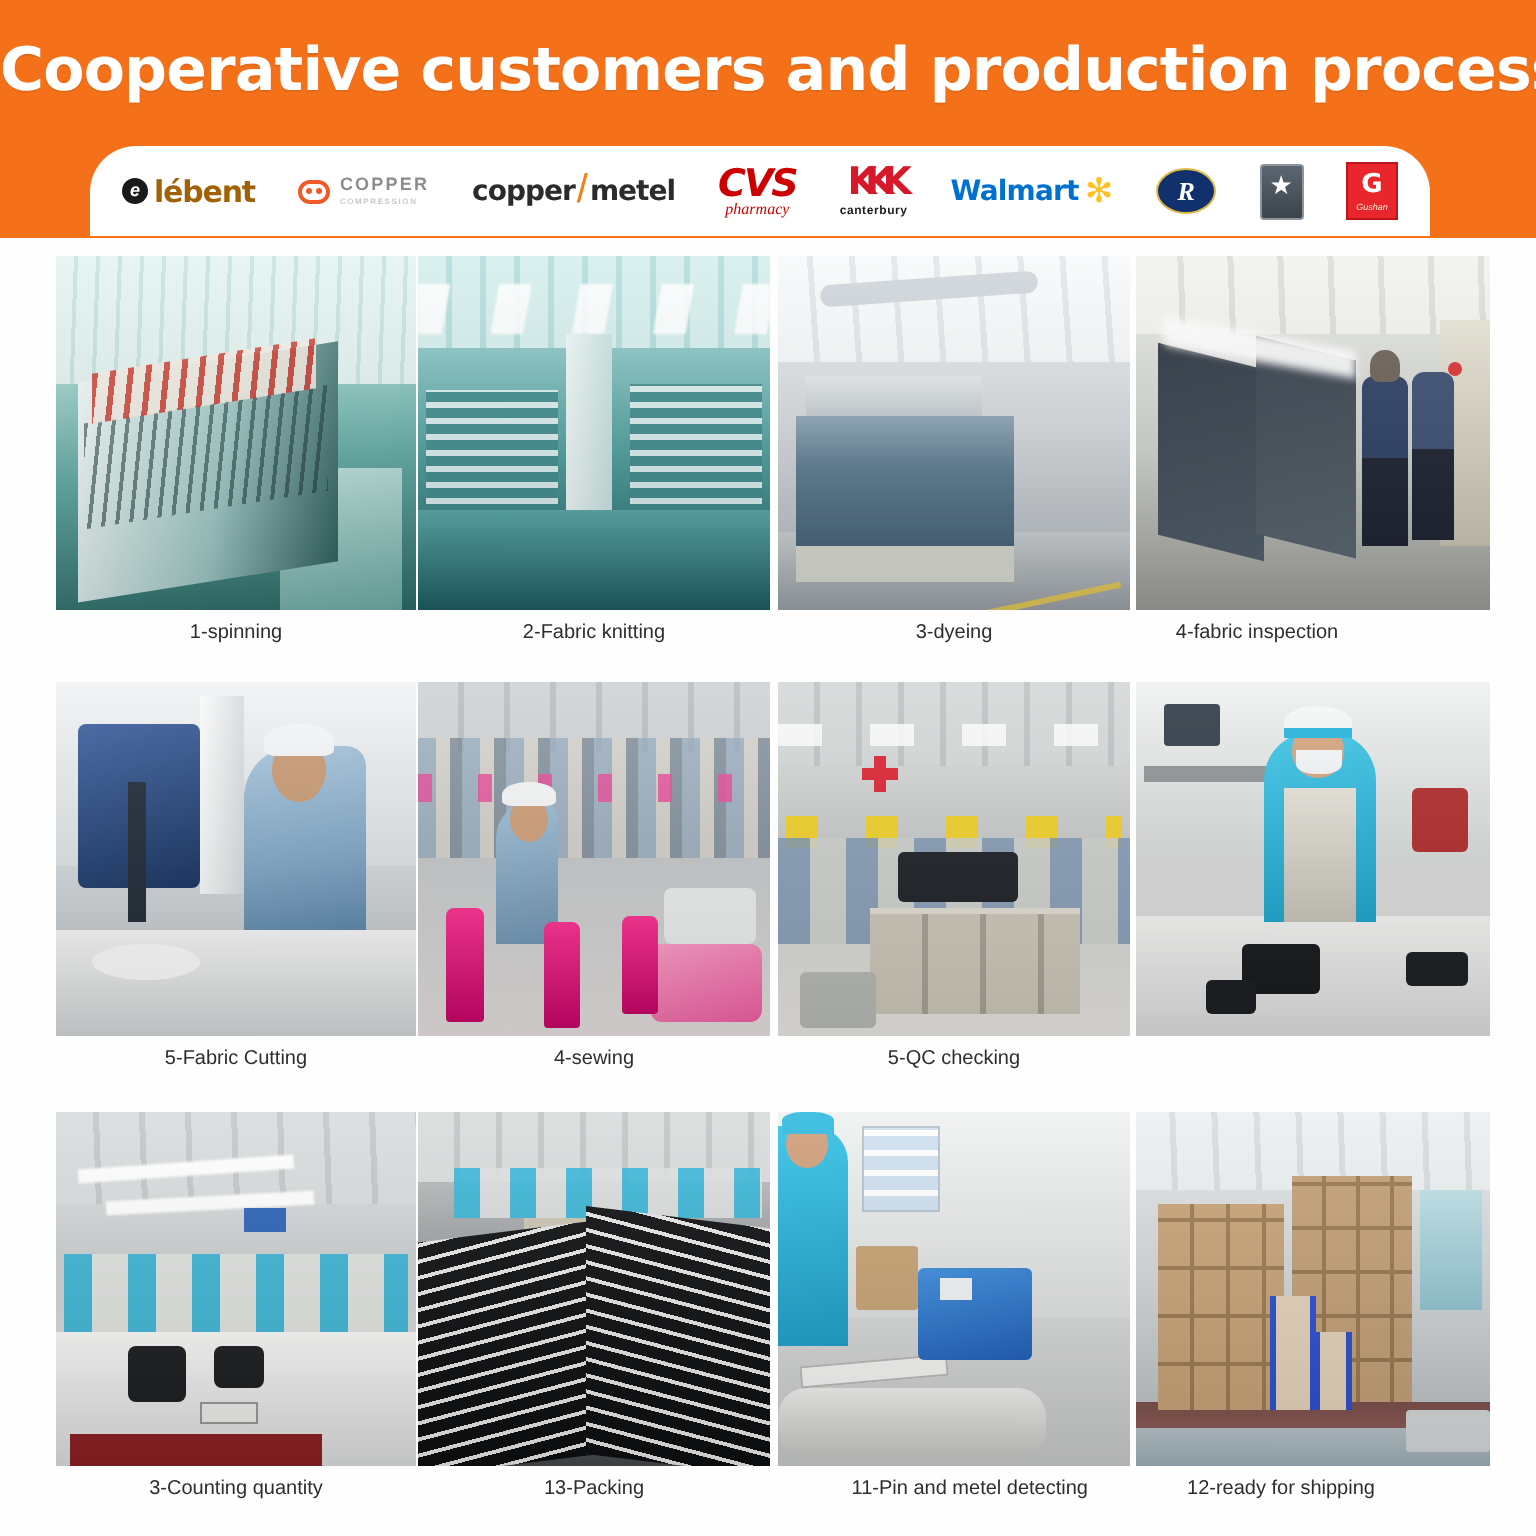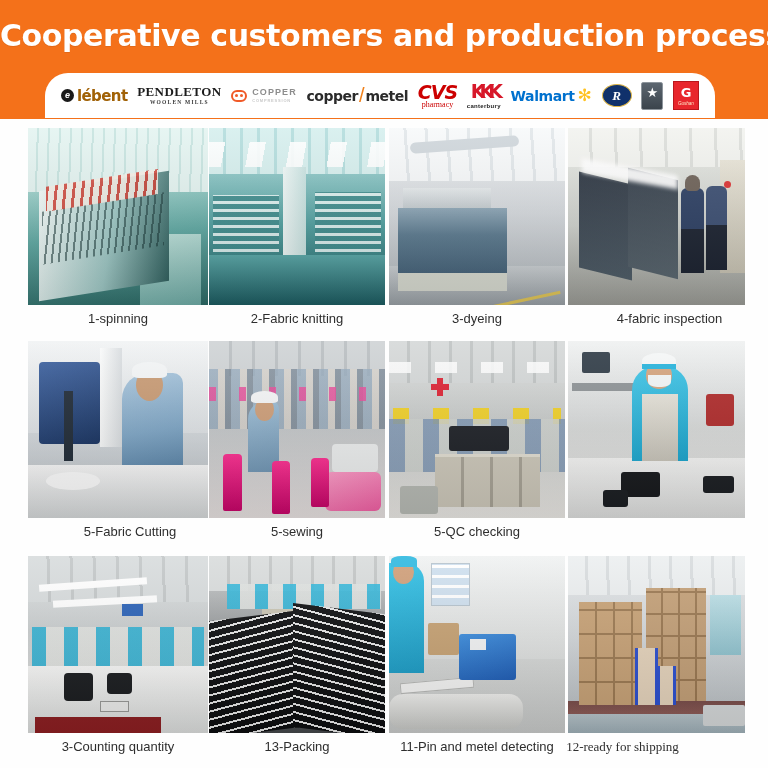--- a/index.html
+++ b/index.html
@@ -84,21 +84,21 @@
   }
   .lg-copperwear .slash { color:#f0801a; font-size:20px; font-weight:400; margin:0 1px; }
 
   .lg-cvs { flex-direction:column; line-height:1; }
   .lg-cvs .c1 {
     font-family:"DejaVu Sans", sans-serif;
     font-size:19px;font-weight:700;color:#cc0000;letter-spacing:-1px;font-style:italic;
   }
   .lg-cvs .c2 {
     font-family:"Liberation Serif", serif;
-    font-size:8px;color:#cc0000;margin-top:-1px;
+    font-size:8px;font-style:italic;color:#cc0000;margin-top:-1px;
   }
 
   .lg-canterbury { flex-direction:column; line-height:1; }
   .lg-canterbury .kk { display:flex; }
   .lg-canterbury .kk span {
     font-family:"DejaVu Sans", sans-serif;
     font-size:19px;font-weight:700;color:#d7182a;letter-spacing:-6px;
   }
   .lg-canterbury .cname {
     font-size:6px;font-weight:700;color:#1c1c1c;letter-spacing:0.3px;margin-top:2px;
@@ -144,21 +144,21 @@
   .grid { position:absolute; left:0; top:119px; width:768px; height:649px; }
   .row { position:absolute; left:0; width:768px; }
   .cell { position:absolute; }
   .photo {
     width:100%; height:100%;
     background:#cfd6d8; overflow:hidden; position:relative;
   }
   .caption {
     position:absolute; text-align:center;
     font-family:"Liberation Sans", sans-serif;
-    font-size:13px; color:#2e2e2e; white-space:nowrap;
+    font-size:10px; color:#2e2e2e; white-space:nowrap;
   }
 
   
   .sc { position:absolute; inset:0; }
   .sc:after{ content:""; position:absolute; inset:0;
              background:linear-gradient(180deg, rgba(255,255,255,.10), rgba(0,0,0,.12)); }
 
   
   .sc-spin { background:linear-gradient(175deg,#d9f0ec 0%,#a8d8d2 28%,#5fa9a3 60%,#2d6b67 100%); }
   .sc-spin .ceil { position:absolute;left:0;top:0;width:100%;height:36%;
@@ -427,24 +427,20 @@
 
     <div class="banner-title">Cooperative customers and production process</div>
 
     <div class="logo-pill">
 
       <div class="logo lg-lebent" style="display:flex;align-items:center;">
         <span class="mark">e</span>
         <span class="wordmark">lébent</span>
       </div>
 
-      <div class="logo lg-pendleton">
-        <span class="w1">PENDLETON</span>
-        <span class="w2">WOOLEN MILLS</span>
-      </div>
 
       <div class="logo lg-copper">
         <span class="mark"></span>
         <span class="txt">
           <span class="t1">COPPER</span>
           <span class="t2">COMPRESSION</span>
         </span>
       </div>
 
       <div class="logo lg-copperwear">
@@ -540,59 +536,59 @@
               <div class="wall"></div>
               <div class="tbl1"></div>
             <div class="tbl2"></div>
               <div class="glow"></div>
               <div class="p1"></div>
             <div class="p2"></div>
               <div class="dot"></div>
           </div>
         </div>
       </div>
-      <div class="caption" style="left:581px;top:192px;width:177px;">4-fabric inspection</div>
+      <div class="caption" style="left:540px;top:192px;width:177px;">4-fabric inspection</div>
     </div>
 
     <div class="row" style="top:216px;height:216px;">
       <div class="cell" style="left:28px;top:6px;width:180px;height:177px;">
         <div class="photo">
           <div class="sc sc-cut">
             <div class="wall"></div>
               <div class="col"></div>
               <div class="mach"></div>
             <div class="arm"></div>
               <div class="worker"></div>
               <div class="head"></div>
             <div class="cap"></div>
               <div class="table"></div>
               <div class="cloth"></div>
           </div>
         </div>
       </div>
-      <div class="caption" style="left:40px;top:189px;width:180px;text-align:center;">5-Fabric Cutting</div>
+      <div class="caption" style="left:28px;top:189px;width:180px;text-align:center;">5-Fabric Cutting</div>
 
       <div class="cell" style="left:209px;top:6px;width:176px;height:177px;">
         <div class="photo">
           <div class="sc sc-sew">
             <div class="roof"></div>
               <div class="crowd"></div>
               <div class="pinkrow"></div>
             <div class="white"></div>
               <div class="pile"></div>
               <div class="w1"></div>
             <div class="h1"></div>
               <div class="c1"></div>
             <div class="cone1"></div>
               <div class="cone2"></div>
               <div class="cone3"></div>
           </div>
         </div>
       </div>
-      <div class="caption" style="left:209px;top:189px;width:176px;">5-sewing</div>
+      <div class="caption" style="left:209px;top:189px;width:176px;">4-sewing</div>
 
       <div class="cell" style="left:389px;top:6px;width:176px;height:177px;">
         <div class="photo">
           <div class="sc sc-qc">
             <div class="roof"></div>
               <div class="lights"></div>
               <div class="cross"></div>
             <div class="caps"></div>
               <div class="people"></div>
               <div class="dark"></div>
@@ -666,35 +662,35 @@
             <div class="worker"></div>
               <div class="head"></div>
               <div class="cap"></div>
             <div class="belt"></div>
               <div class="bar"></div>
               <div class="detector"></div>
               <div class="label"></div>
           </div>
         </div>
       </div>
-      <div class="caption" style="left:389px;top:188px;width:176px;">11-Pin and metel detecting</div>
+      <div class="caption" style="left:368px;top:188px;width:176px;text-align:right;">11-Pin and metel detecting</div>
 
       <div class="cell" style="left:568px;top:5px;width:177px;height:177px;">
         <div class="photo">
           <div class="sc sc-ship">
             <div class="roof"></div>
               <div class="win"></div>
               <div class="floor"></div>
             <div class="bx2"></div>
               <div class="bx2b"></div>
             <div class="bx1"></div>
               <div class="bx1b"></div>
             <div class="pale"></div>
               <div class="pale2"></div>
               <div class="cart"></div>
           </div>
         </div>
       </div>
-      <div class="caption" style="left:534px;top:188px;width:177px;font-family:Liberation Serif, serif;">12-ready for shipping</div>
+      <div class="caption" style="left:552px;top:188px;width:177px;">12-ready for shipping</div>
     </div>
 
   </div>
 </div>
 
 </body></html>

